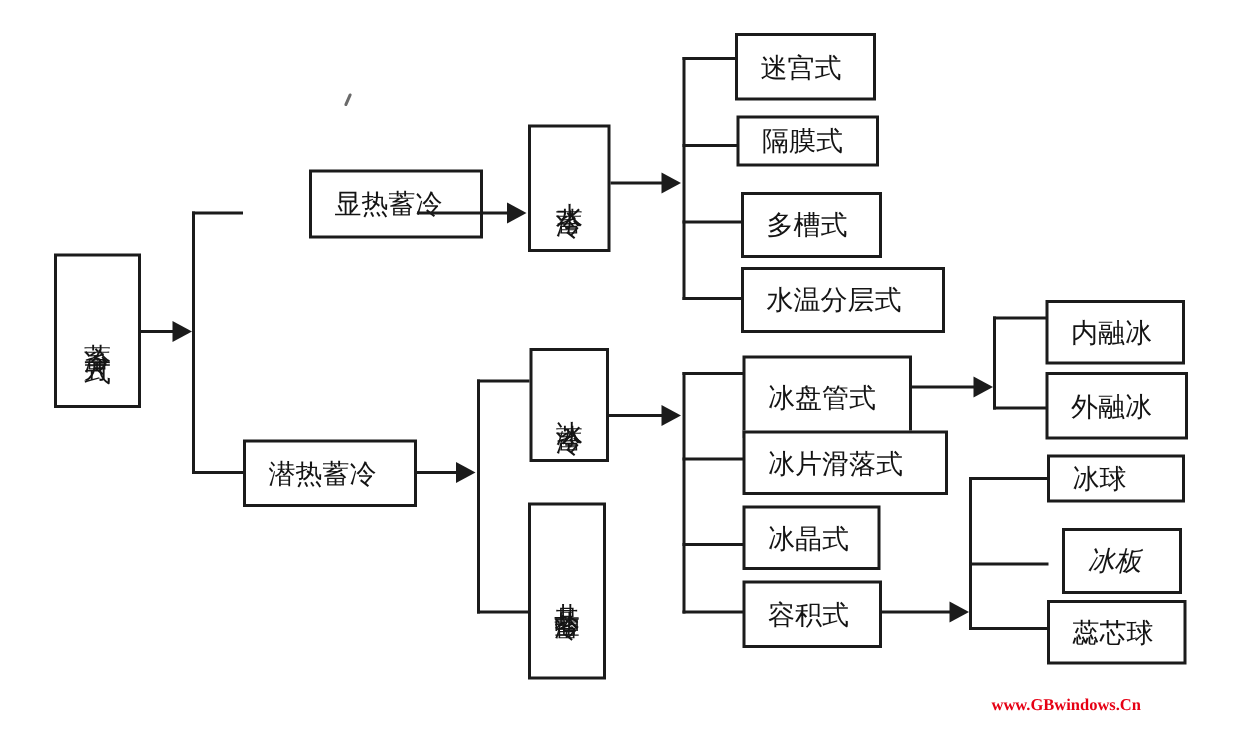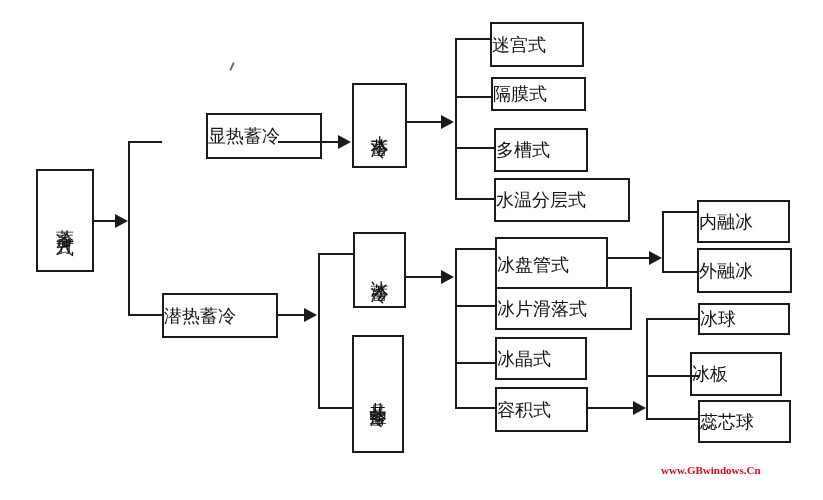--- a/index.html
+++ b/index.html
@@ -5,20 +5,21 @@
   html,body{margin:0;padding:0;background:#ffffff;}
   #canvas{
     position:relative;width:823px;height:500px;background:#ffffff;overflow:hidden;
     font-family:"Liberation Serif","DejaVu Serif",serif;
   }
   .box{
     position:absolute;box-sizing:border-box;
     border:2px solid #1b1b1b;background:#ffffff;color:#141414;
     display:flex;align-items:center;
     font-size:18px;line-height:1;white-space:nowrap;
+    padding-left:15px;
   }
   .box.v{
     writing-mode:vertical-rl;text-orientation:upright;
     padding:0;justify-content:center;align-items:center;
     letter-spacing:3px;
   }
   .box.v5{letter-spacing:2px;font-size:17px;}
   .ln{position:absolute;background:#1b1b1b;}
   .ah{
     position:absolute;width:0;height:0;
@@ -49,21 +50,21 @@
   <div class="box" style="left:494px;top:178px;width:136px;height:44px;">水温分层式</div>
   <div class="box v" style="left:353px;top:232px;width:53px;height:76px;">冰蓄冷</div>
   <div class="box v v5" style="left:352px;top:335px;width:52px;height:118px;">共晶盐蓄冷</div>
   <div class="box" style="left:495px;top:237px;width:113px;height:55px;">冰盘管式</div>
   <div class="box" style="left:495px;top:287px;width:137px;height:43px;">冰片滑落式</div>
   <div class="box" style="left:495px;top:337px;width:92px;height:43px;">冰晶式</div>
   <div class="box" style="left:495px;top:387px;width:93px;height:45px;">容积式</div>
   <div class="box" style="left:697px;top:200px;width:93px;height:43px;">内融冰</div>
   <div class="box" style="left:697px;top:248px;width:95px;height:45px;">外融冰</div>
   <div class="box" style="left:698px;top:303px;width:92px;height:32px;text-align:right;">冰球</div>
-  <div class="box" style="left:690px;top:352px;width:92px;height:44px;">冰板</div>
+  <div class="box" style="left:708px;top:352px;width:80px;height:44px;font-style:italic;">冰板</div>
   <div class="box" style="left:698px;top:400px;width:93px;height:43px;">蕊芯球</div>
 
   <div class="ln" style="left:94px;top:220px;width:22px;height:2px;"></div>
   <div class="ln" style="left:278px;top:141px;width:62px;height:2px;"></div>
   <div class="ln" style="left:407px;top:121px;width:36px;height:2px;"></div>
   <div class="ln" style="left:278px;top:314px;width:28px;height:2px;"></div>
   <div class="ln" style="left:406px;top:276px;width:37px;height:2px;"></div>
   <div class="ln" style="left:608px;top:257px;width:43px;height:2px;"></div>
   <div class="ln" style="left:588px;top:407px;width:47px;height:2px;"></div>
 

